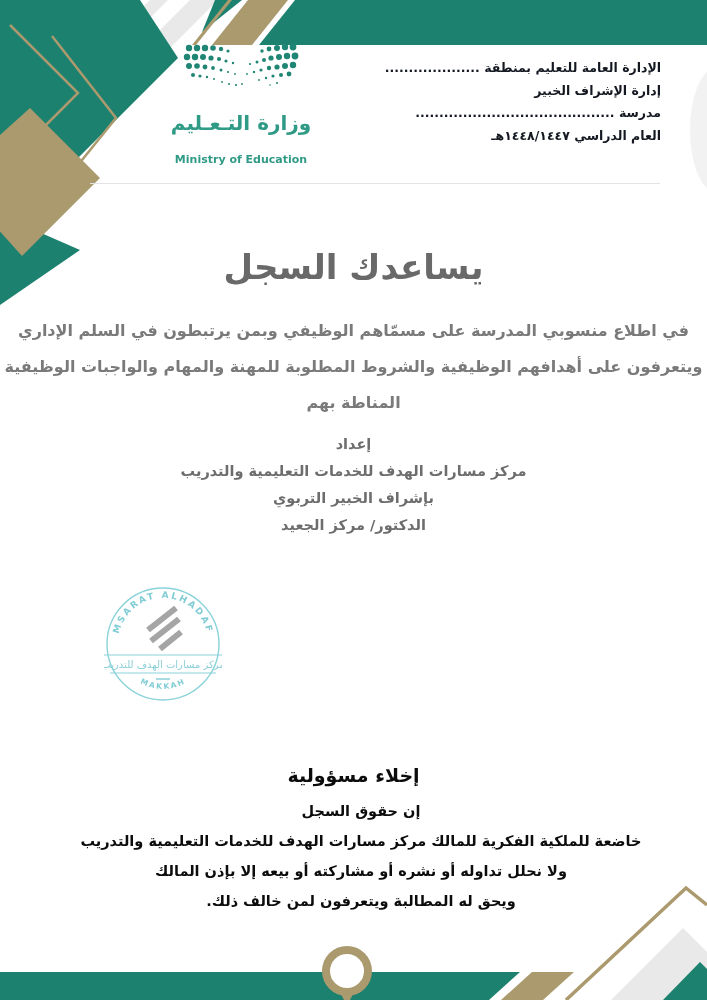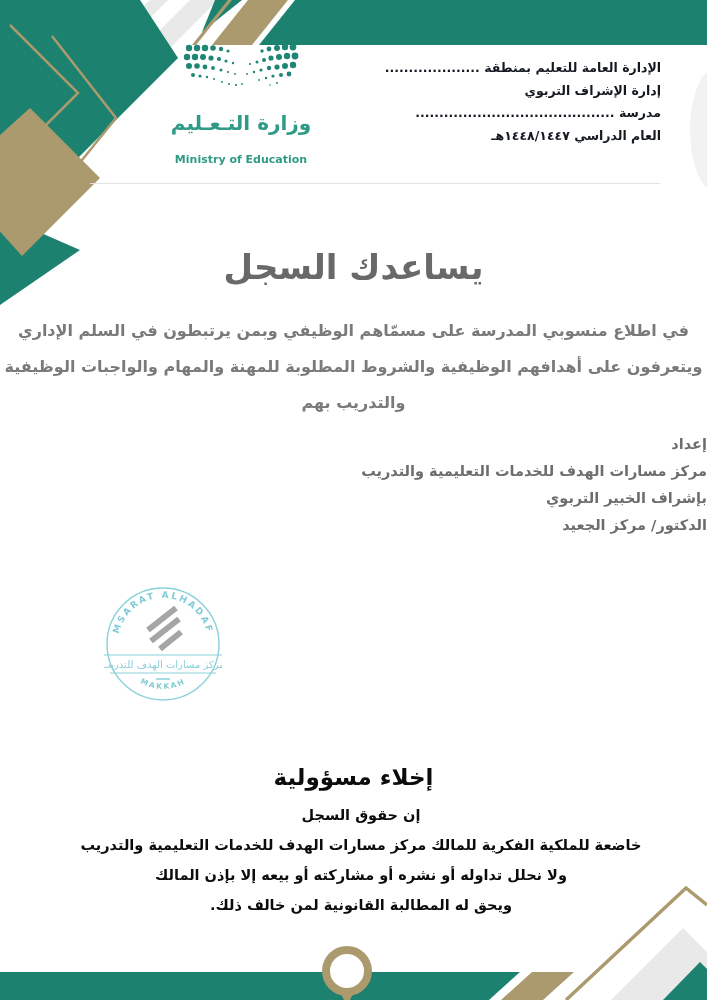--- a/index.html
+++ b/index.html
@@ -19,29 +19,29 @@
   .hfields{
     position:absolute;top:57px;right:46px;direction:rtl;
     color:#141821;font-weight:bold;font-size:12.5px;line-height:22.5px;
   }
   .hfields div{white-space:nowrap;}
 
   
   .main{position:absolute;top:247px;left:0;right:0;text-align:center;direction:rtl;}
   .page-title{margin:0 0 26px 0;font-size:34px;font-weight:bold;color:#696969;white-space:nowrap;}
   .intro div{font-size:16px;font-weight:bold;color:#7a7a7a;line-height:36px;white-space:nowrap;}
-  .prepared{margin-top:10px;font-size:14.5px;font-weight:bold;color:#6d6d6d;line-height:27px;text-align:right;}
+  .prepared{margin-top:10px;font-size:14.5px;font-weight:bold;color:#6d6d6d;line-height:27px;}
   .prepared div{white-space:nowrap;}
 
   
   .stamp{position:absolute;top:586px;left:104px;width:118px;height:118px;}
 
   
   .disclaimer{position:absolute;top:764px;left:0;right:0;text-align:center;direction:rtl;color:#0c0c0c;}
-  .disclaimer h2{margin:0 0 10px 0;font-size:23px;font-weight:bold;white-space:nowrap;}
+  .disclaimer h2{margin:0 0 10px 0;font-size:19px;font-weight:bold;white-space:nowrap;}
   .disclaimer div{font-size:14.5px;font-weight:bold;line-height:30px;white-space:nowrap;padding-left:15px;}
 </style>
 </head>
 <body>
 
 <svg class="deco-layer" width="707" height="1000" viewBox="0 0 707 1000" aria-hidden="true">
   <defs>
     <linearGradient id="dotsGrad" gradientUnits="userSpaceOnUse" x1="172" y1="0" x2="292" y2="0">
       <stop offset="0" stop-color="#1f8574"></stop>
       <stop offset="0.55" stop-color="#1f8574"></stop>
@@ -149,31 +149,31 @@
         <circle cx="96" cy="41" r="1"></circle>
           <circle cx="89" cy="43" r="0.8"></circle>
       </g>
     </svg>
     <div class="moe-ar">وزارة التـعـليم</div>
     <div class="moe-en">Ministry of Education</div>
   </div>
 
   <div class="hfields">
     <div>الإدارة العامة للتعليم بمنطقة ....................</div>
-    <div>إدارة الإشراف التربوي</div>
+    <div>إدارة الإشراف الخبير</div>
     <div>مدرسة ..........................................</div>
     <div>العام الدراسي ١٤٤٨/١٤٤٧هـ</div>
   </div>
 
   <div class="main">
     <h1 class="page-title">يساعدك السجل</h1>
     <div class="intro">
       <div>في اطلاع منسوبي المدرسة على مسمّاهم الوظيفي وبمن يرتبطون في السلم الإداري</div>
       <div>ويتعرفون على أهدافهم الوظيفية والشروط المطلوبة للمهنة والمهام والواجبات الوظيفية</div>
-      <div>والتدريب بهم</div>
+      <div>المناطة بهم</div>
     </div>
     <div class="prepared">
       <div>إعداد</div>
       <div>مركز مسارات الهدف للخدمات التعليمية والتدريب</div>
       <div>بإشراف الخبير التربوي</div>
       <div>الدكتور/ مركز الجعيد</div>
     </div>
   </div>
 
   <svg class="stamp" viewBox="0 0 118 118" aria-hidden="false">
@@ -197,16 +197,16 @@
     <text font-size="7.5" font-weight="bold" letter-spacing="1.8" fill="#80ccd5">
       <textPath href="#arcBottom" startOffset="50%" text-anchor="middle">MAKKAH</textPath>
     </text>
   </svg>
 
   <div class="disclaimer">
     <h2>إخلاء مسؤولية</h2>
     <div>إن حقوق السجل</div>
     <div>خاضعة للملكية الفكرية للمالك مركز مسارات الهدف للخدمات التعليمية والتدريب</div>
     <div>ولا نحلل تداوله أو نشره أو مشاركته أو بيعه إلا بإذن المالك</div>
-    <div>ويحق له المطالبة القانونية لمن خالف ذلك.</div>
+    <div>ويحق له المطالبة ويتعرفون لمن خالف ذلك.</div>
   </div>
 
 </div>
 
 </body></html>

